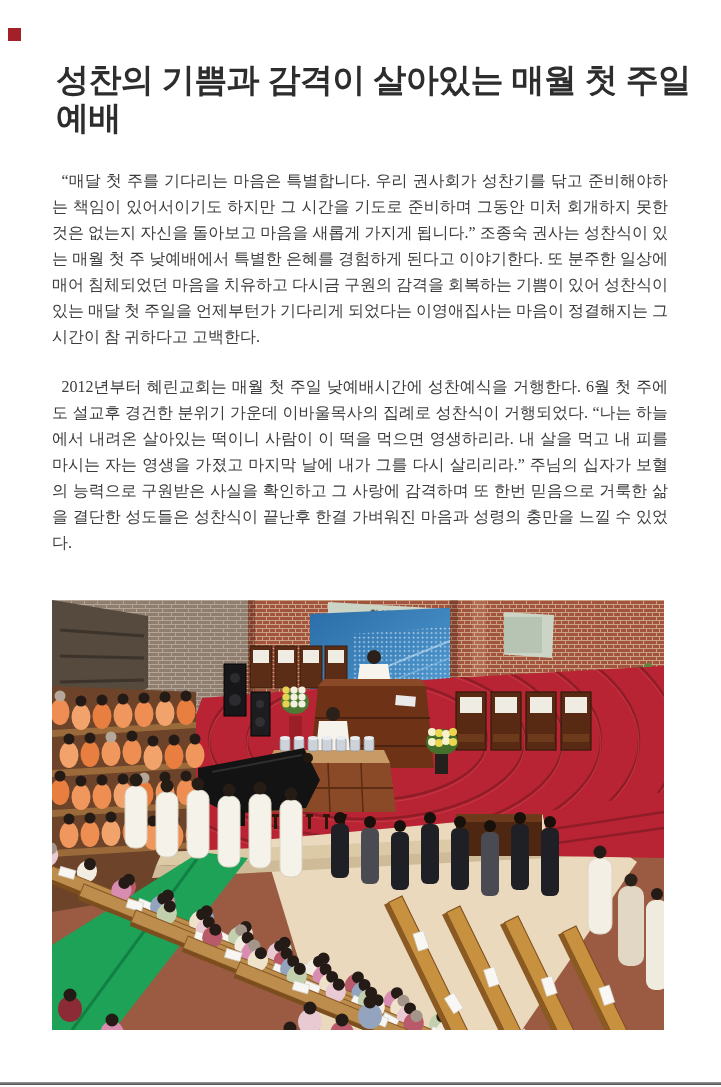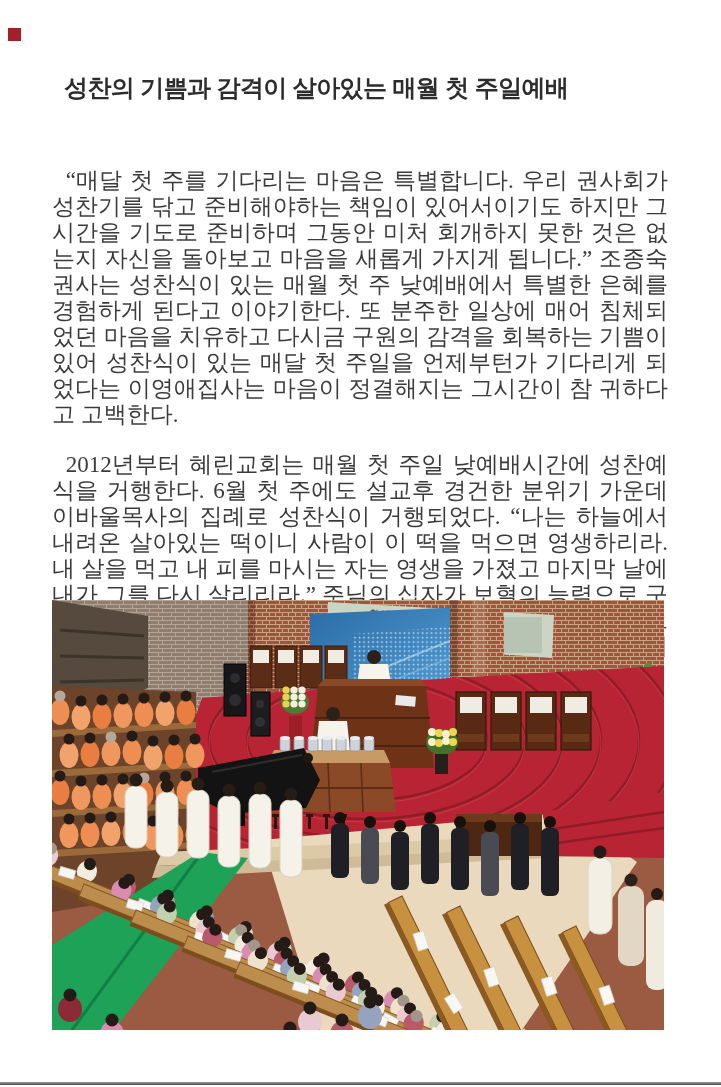--- a/index.html
+++ b/index.html
@@ -3,27 +3,27 @@
 <meta charset="utf-8">
 <style>
   html,body{margin:0;padding:0}
   body{
     width:721px;height:1087px;position:relative;overflow:hidden;
     background:#ffffff;
     font-family:"Liberation Serif", serif;
   }
   .marker{position:absolute;left:8px;top:28px;width:13px;height:13px;background:#a32029}
   .headline{
-    position:absolute;left:52px;top:57px;margin:12px;width:640px;
+    position:absolute;left:52px;top:57px;margin:4px;width:640px;
     font-family:"Liberation Sans", sans-serif;font-weight:bold;
-    font-size:24px;line-height:38px;letter-spacing:-0.6px;color:#2d2d2d;
+    font-size:33px;line-height:38px;letter-spacing:-0.6px;color:#2d2d2d;
   }
   .article{
     position:absolute;left:52px;top:168px;width:616px;
-    font-size:23px;line-height:26px;color:#3b3b3b;
+    font-size:16px;line-height:26px;color:#3b3b3b;
     text-align:justify;word-break:break-all;
   }
   .article p{margin:0 0 24px 0;text-indent:0.6em}
   .photo{
     position:absolute;left:52px;top:600px;width:612px;height:430px;
     margin:0;overflow:hidden;background:#9b5a42;
   }
   .photo svg{display:block;width:612px;height:430px}
   .bottom-rule{position:absolute;left:0;top:1082px;width:721px;height:3px;background:#666}
 </style>

